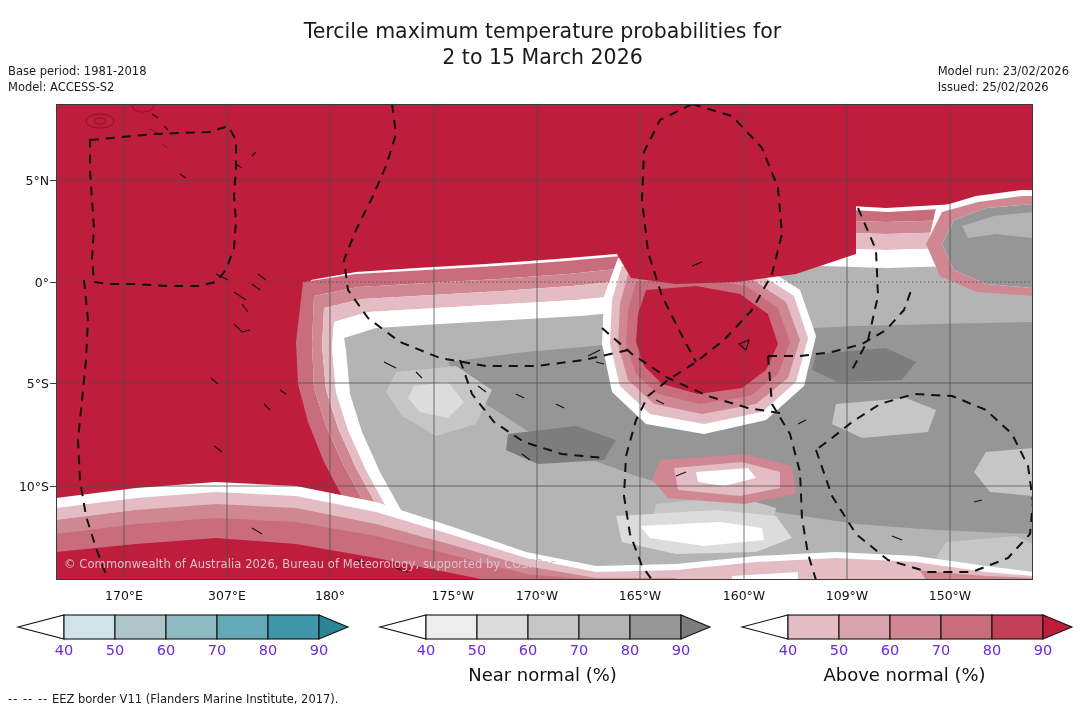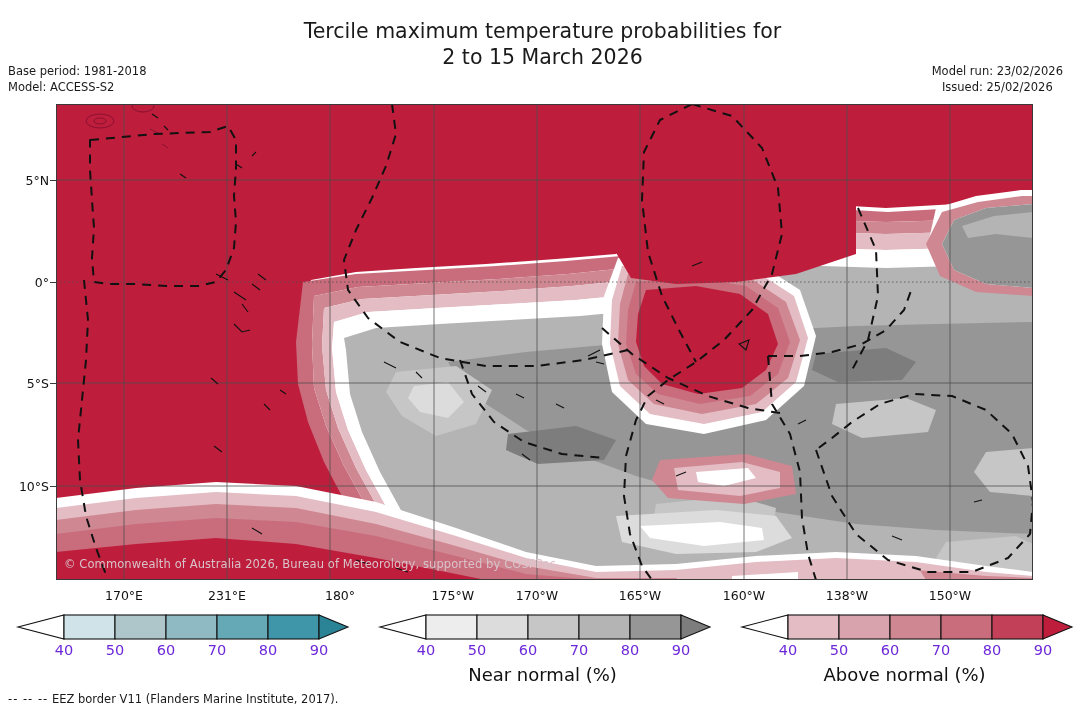--- a/index.html
+++ b/index.html
@@ -10,21 +10,21 @@
   }
   .abs{position:absolute;}
 
   
   #title{
     left:0;top:18px;width:1085px;text-align:center;
     font-size:20.5px;line-height:26px;color:#1a1a1a;
   }
   #title .l2{display:block;}
   #meta-left{left:8px;top:63px;font-size:11.5px;line-height:16px;color:#1a1a1a;}
-  #meta-right{right:22px;top:63px;font-size:11.5px;line-height:16px;color:#1a1a1a;text-align:center;}
+  #meta-right{right:16px;top:63px;font-size:11.5px;line-height:16px;color:#1a1a1a;text-align:left;}
 
   
   #map-wrap{left:56px;top:104px;width:977px;height:476px;overflow:hidden;}
   #map-svg{display:block;}
   #map-frame{left:56px;top:104px;width:977px;height:476px;border:1px solid #3a3a3a;box-sizing:border-box;pointer-events:none;}
 
   .ytick{right:1036px;font-size:12.5px;color:#111;text-align:right;white-space:nowrap;}
   .xtick{font-size:12.5px;color:#111;text-align:center;white-space:nowrap;top:588px;}
   .tickmark{background:#3a3a3a;}
 
@@ -283,27 +283,27 @@
 <div class="abs ytick" style="top:275px;width:1000px;">0°</div>
 <div class="abs ytick" style="top:376px;width:1000px;">5°S</div>
 <div class="abs ytick" style="top:479px;width:1000px;">10°S</div>
 
 <div class="abs tickmark" style="left:50px;top:180px;width:6px;height:1px;"></div>
 <div class="abs tickmark" style="left:50px;top:282px;width:6px;height:1px;"></div>
 <div class="abs tickmark" style="left:50px;top:383px;width:6px;height:1px;"></div>
 <div class="abs tickmark" style="left:50px;top:486px;width:6px;height:1px;"></div>
 
 <div class="abs xtick" style="left:84px;width:80px;">170°E</div>
-<div class="abs xtick" style="left:187px;width:80px;">231°E</div>
-<div class="abs xtick" style="left:300px;width:80px;">180°</div>
+<div class="abs xtick" style="left:187px;width:80px;">307°E</div>
+<div class="abs xtick" style="left:290px;width:80px;">180°</div>
 <div class="abs xtick" style="left:394px;width:80px;text-align:right;">175°W</div>
 <div class="abs xtick" style="left:497px;width:80px;">170°W</div>
 <div class="abs xtick" style="left:600px;width:80px;">165°W</div>
 <div class="abs xtick" style="left:704px;width:80px;">160°W</div>
-<div class="abs xtick" style="left:807px;width:80px;">138°W</div>
+<div class="abs xtick" style="left:807px;width:80px;">109°W</div>
 <div class="abs xtick" style="left:910px;width:80px;">150°W</div>
 
 <div class="abs" id="copyright">© Commonwealth of Australia 2026, Bureau of Meteorology, supported by COSPPac</div>
 
 <div class="abs cbar" id="cbar-left" style="left:8px;width:345px;">
   <svg class="cbar-svg" width="345" height="30" viewBox="0 0 345 30" xmlns="http://www.w3.org/2000/svg">
     <g stroke="#111" stroke-width="1.1">
       <polygon fill="#ffffff" points="10,15 56,3 56,27"></polygon>
       <rect x="56" y="3" width="51" height="24" fill="#cfe3e8"></rect>
       <rect x="107" y="3" width="51" height="24" fill="#aec6ca"></rect>

